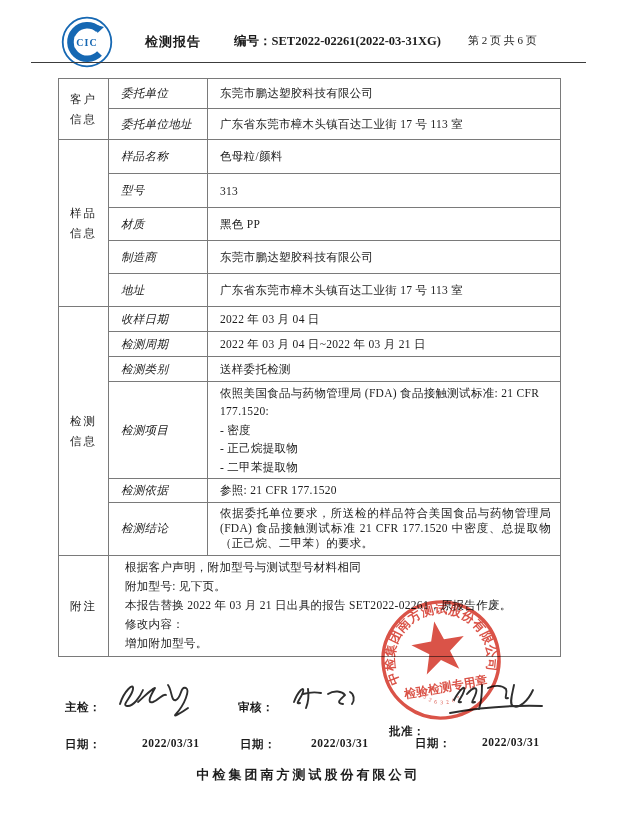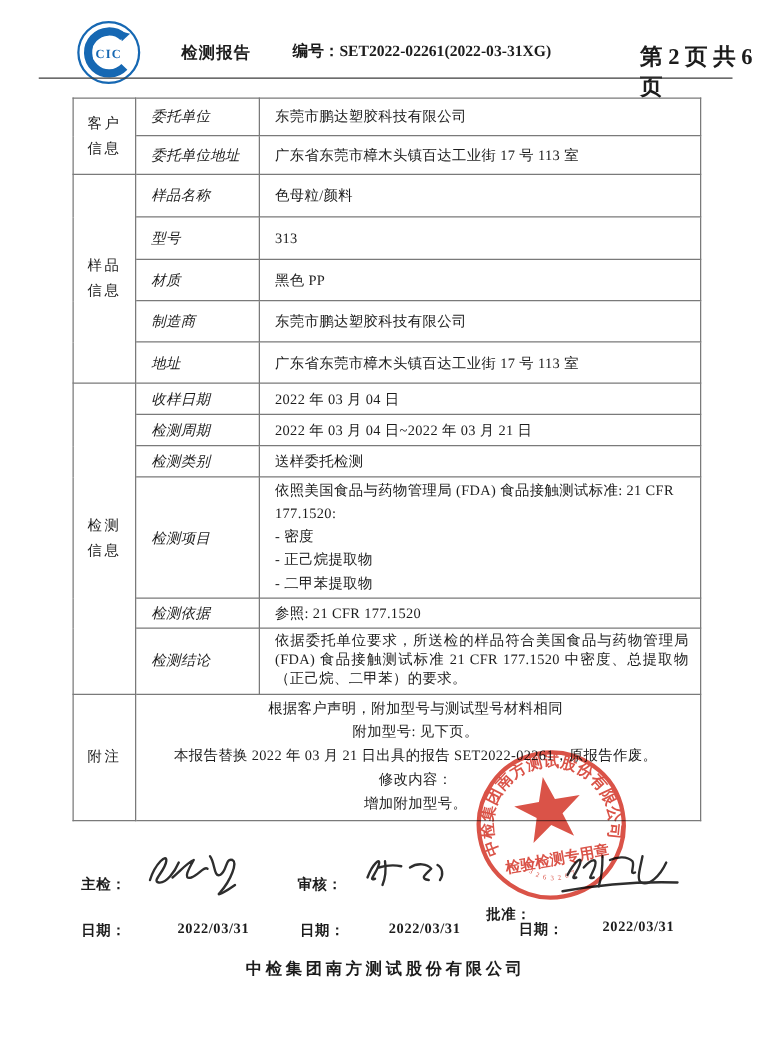--- a/index.html
+++ b/index.html
@@ -8,36 +8,36 @@
     width:617px; height:840px;
     font-family:"Liberation Serif","DejaVu Serif",serif;
     color:#1c1c1c;
   }
   .page { position:relative; width:617px; height:840px; background:#ffffff; overflow:hidden; }
 
   
   .logo { position:absolute; left:61px; top:16px; width:52px; height:52px; }
   .doc-title   { position:absolute; left:145px; top:33px; font-size:13px; font-weight:bold; letter-spacing:1px; }
   .report-no   { position:absolute; left:234px; top:33px; font-size:12.5px; font-weight:bold; }
-  .page-info   { position:absolute; left:468px; top:33px; font-size:18px; font-weight:bold;margin-left:44px; }
+  .page-info   { position:absolute; left:468px; top:33px; font-size:11px; font-weight:normal; }
   .header-rule { position:absolute; left:31px; top:62px; width:555px; height:0; border-top:1.6px solid #3c3c3c; }
 
   
   table.report { position:absolute; left:58px; top:78px; width:502px;
     border-collapse:collapse; table-layout:fixed; }
   table.report td { border:1px solid #7a7a7a; font-size:11.5px; vertical-align:middle;
     letter-spacing:0.3px; }
   td.sec { text-align:center; padding:0; }
   td.sec div { line-height:20px; letter-spacing:2px; }
   td.lbl { padding:2px 4px 2px 12px;font-style:italic; }
   td.val { padding:2px 8px 2px 12px; }
   td.val-top { vertical-align:middle; }
   .items-line { line-height:18.4px; }
   td.concl { text-align:justify; line-height:15.2px; padding:3px 9px 3px 12px; }
-  td.notes-cell { padding:2px 8px 2px 4px;text-align:center; }
+  td.notes-cell { padding:2px 8px 2px 16px; }
   .note-line { line-height:19.2px; }
 
   tr.h30{height:30px} tr.h31{height:31px} tr.h34{height:34px} tr.h33{height:33px}
   tr.h25{height:25px} tr.h92{height:92px} tr.h24{height:24px} tr.h46{height:46px}
   tr.h97{height:97px}
 
   
   .sig-label, .date-label, .date-val { position:absolute; font-size:11.5px; letter-spacing:0.5px;font-weight:bold; }
   .sig-svg { position:absolute; }
   .sig-svg path { fill:none; stroke:#2e2e2e; stroke-width:1.9; stroke-linecap:round; stroke-linejoin:round; }

